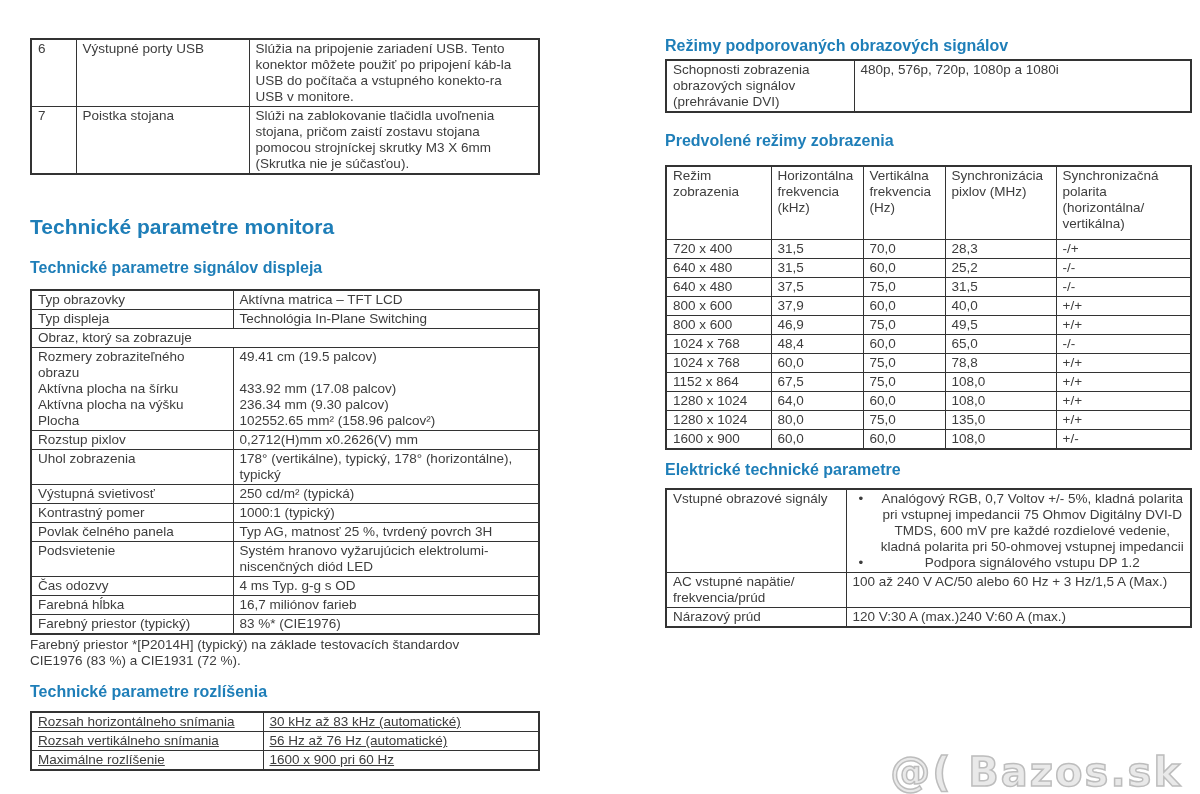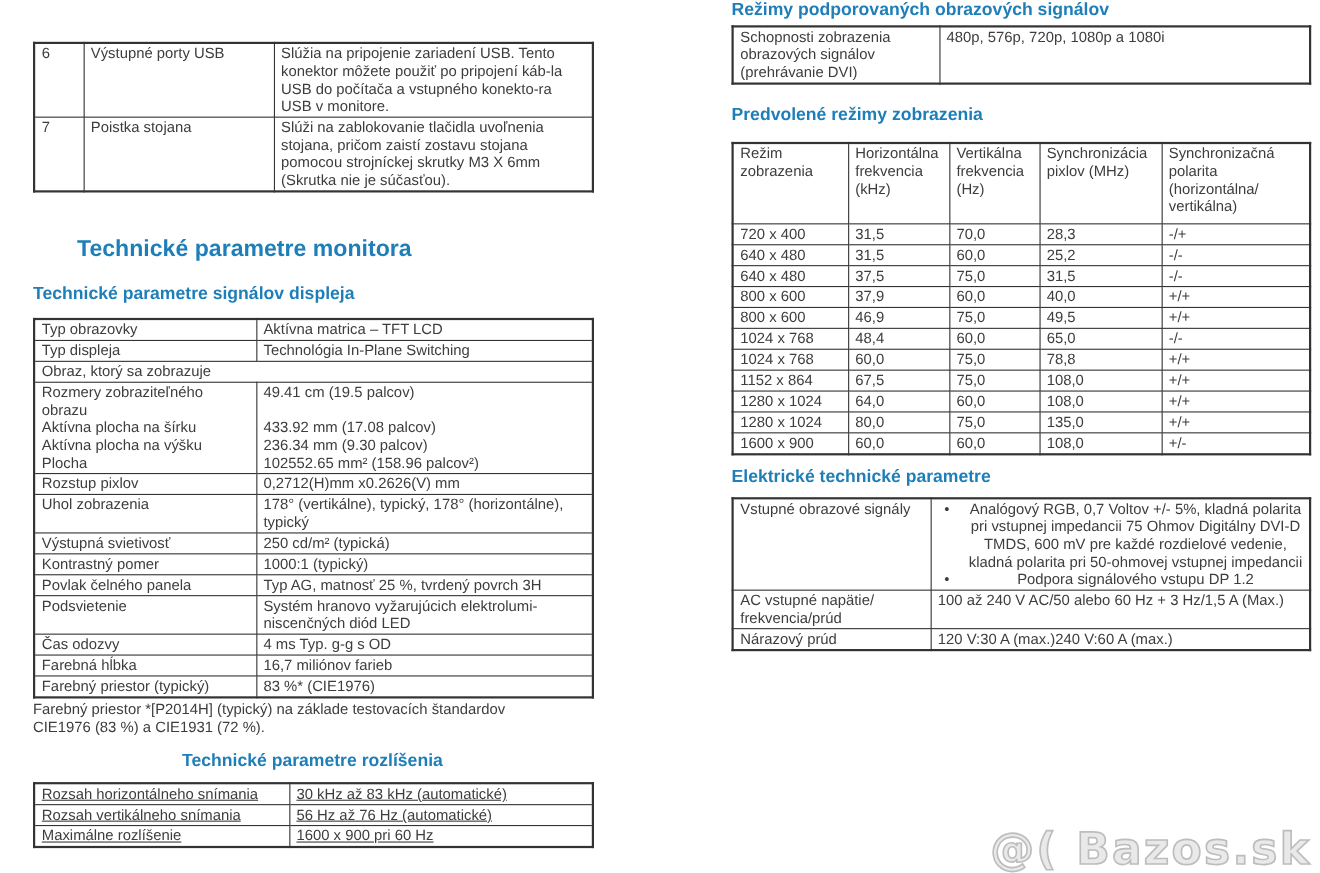--- a/index.html
+++ b/index.html
@@ -7,38 +7,38 @@
         font-family:"Liberation Sans",sans-serif;color:#3d3d3d;font-size:13.5px;line-height:16px;}
   .col{position:absolute;top:0;}
   .col-left{left:30px;width:508px;}
   .col-right{left:665px;width:525px;}
   h1{font-size:21px;line-height:24px;color:#1e7eb8;font-weight:bold;margin:0;}
   h2{font-size:16px;line-height:19px;color:#1e7eb8;font-weight:bold;margin:0;}
   table{border-collapse:collapse;table-layout:fixed;width:100%;border:2px solid #333;}
   td{border:1px solid #333;padding:1px 6px;vertical-align:top;word-wrap:break-word;}
   
   .ports-table{margin-top:38px;}
-  .h1-main{margin-top:40px;margin-left:40px;}
+  .h1-main{margin-top:40px;}
   .h2-panel{margin-top:19px;}
   .spec-table{margin-top:12px;}
   .spec-note{margin-top:2px;width:480px;}
-  .h2-res{margin-top:13px;text-align:center;}
+  .h2-res{margin-top:13px;}
   .res-table{margin-top:10px;text-decoration:underline;}
   
-  .h2-video{}
+  .h2-video{margin-top:36px;}
   .video-table{margin-top:4px;}
   .h2-preset{margin-top:18px;}
   .preset-table{margin-top:15px;}
   .preset-table td.hdr{height:70px;}
   .h2-elec{margin-top:10px;}
   .elec-table{margin-top:9px;}
   .dim-first{min-height:32px;}
   .bullet{position:relative;padding-left:28px;text-align:center;}
   .bullet::before{content:"\2022";position:absolute;left:6px;top:0;}
-  .watermark{position:absolute;right:8px;bottom:0px;font-size:40px;line-height:44px;font-weight:bold;
+  .watermark{position:absolute;right:18px;bottom:0px;font-size:40px;line-height:44px;font-weight:bold;
              letter-spacing:2px;color:#e9e9e9;-webkit-text-stroke:1.5px #bdbdbd;
              font-family:"DejaVu Sans",sans-serif;white-space:nowrap;}
 </style>
 </head>
 <body>
 
 <div class="page">
 
   <div class="col col-left">
 

